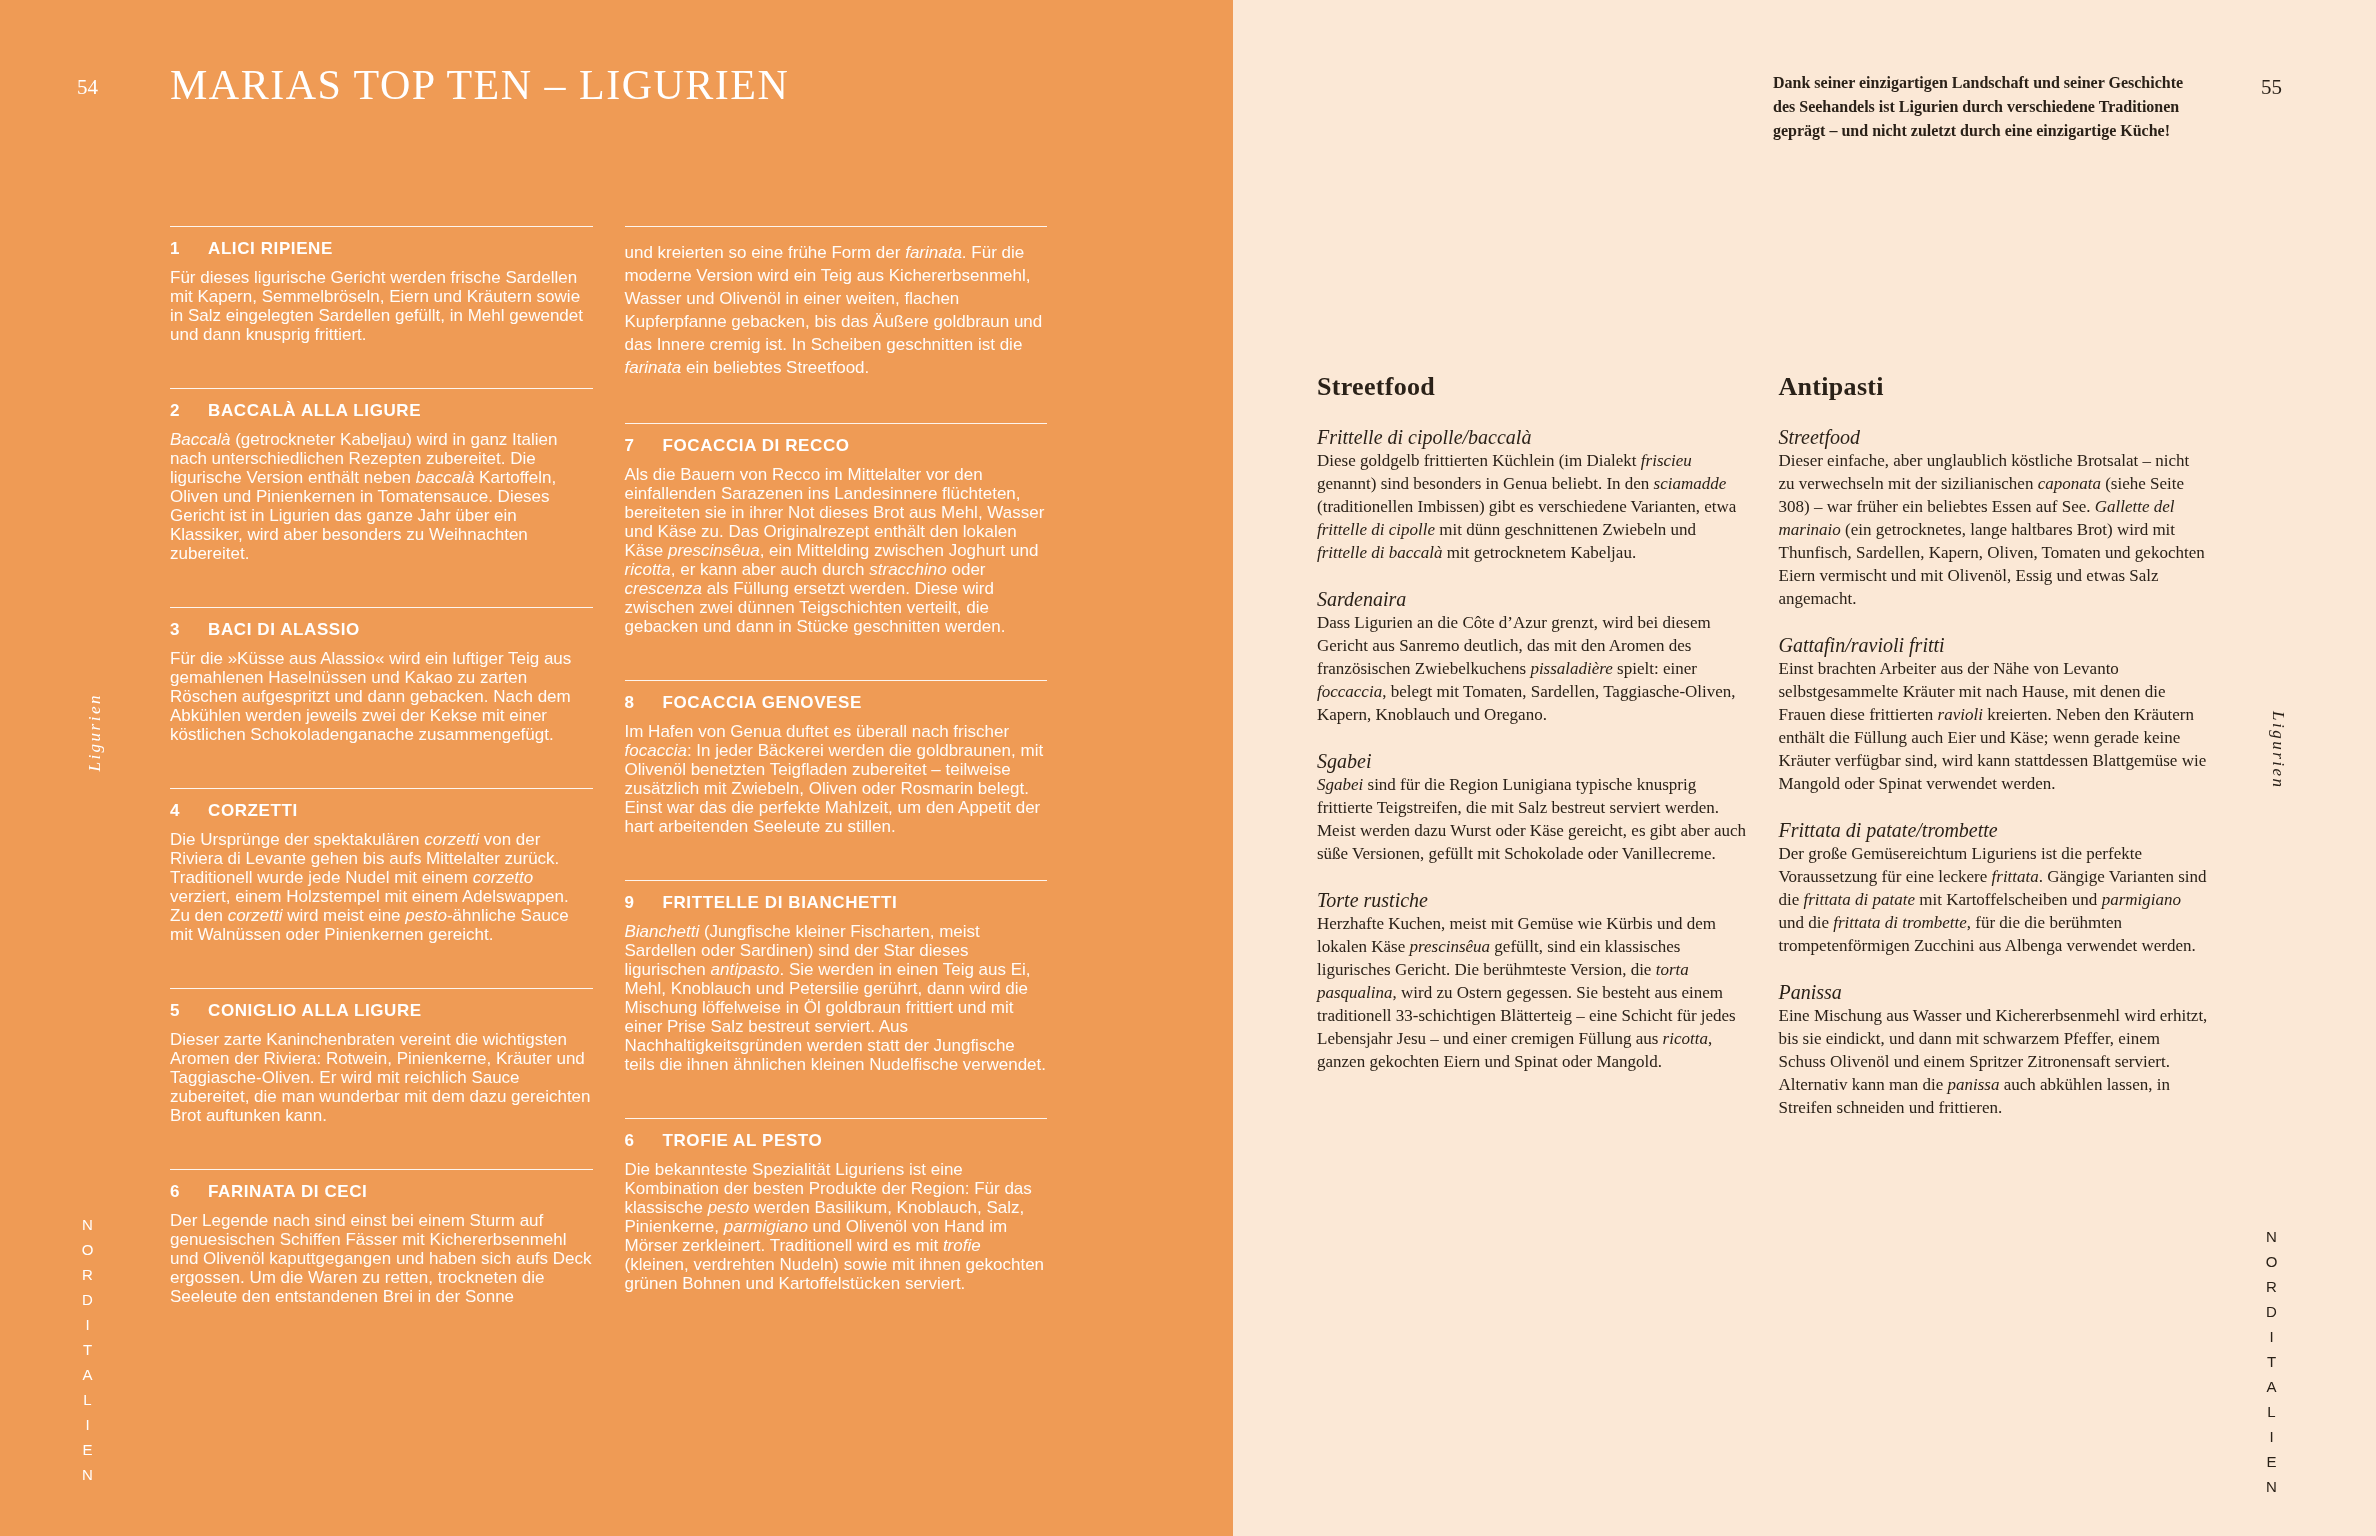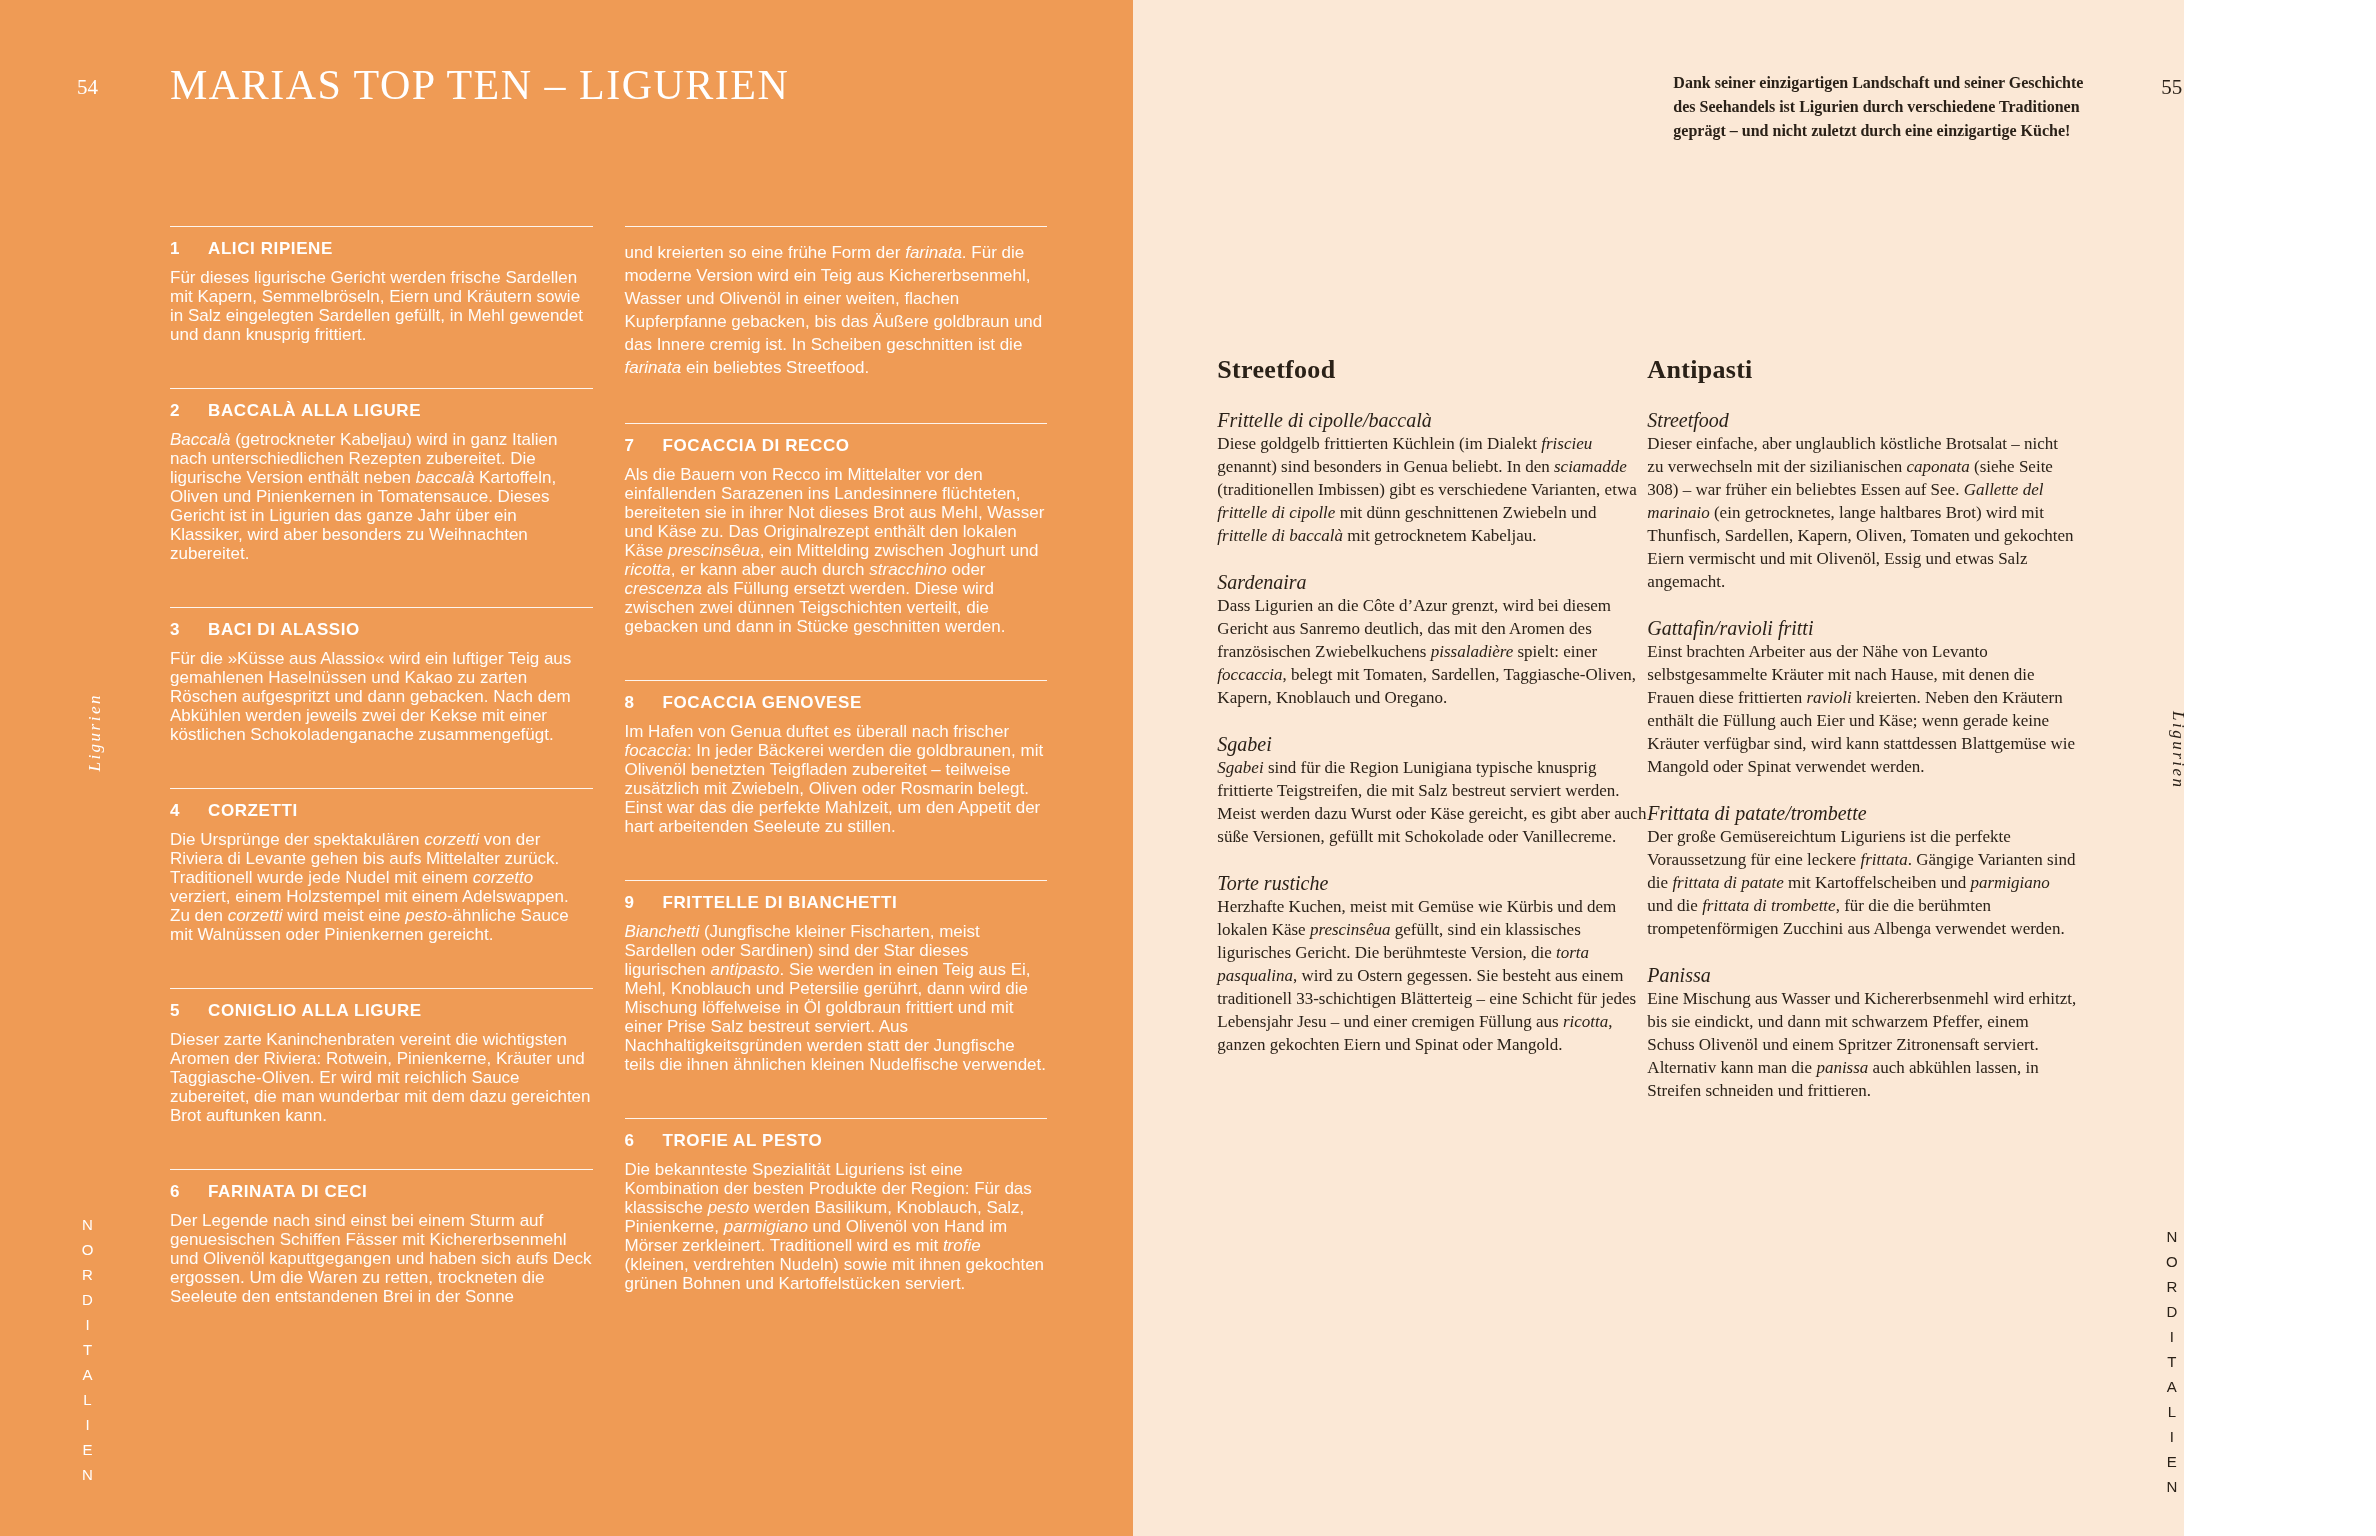--- a/index.html
+++ b/index.html
@@ -1,19 +1,19 @@
 <!DOCTYPE html>
 <html style="--orange: #EF9B55; --cream: #FBE8D6; --ink: #2A2118;"><head>
 <meta charset="utf-8">
 <style>
   * { margin:0; padding:0; box-sizing:border-box; }
   html,body { width:2376px; height:1537px; }
   body { font-family:"Liberation Sans", sans-serif; overflow:hidden; }
 
-  .spread { display:flex; width:2184px; height:1537px; }
+  .spread { display:flex; width:2376px; height:1537px; }
   .page { position:relative; height:100%; }
   .page.left  { width:1233px; background:var(--orange,#EF9B55); color:#fff; }
   .page.right { width:1143px; background:var(--cream,#FBE8D6); color:var(--ink,#2A2118); }
 
   
   .lp-pagenum { position:absolute; left:77px; top:75px;
     font-family:"Liberation Serif",serif; font-size:21px; }
   .lp-title { position:absolute; left:170px; top:61px; width:891px;
     font-family:"Liberation Serif",serif; font-weight:500; font-size:42px;
     letter-spacing:1.5px; }
@@ -27,21 +27,21 @@
   .lp-lead { border-top:1px solid rgba(255,255,255,.9); padding-top:14px; margin-bottom:44px;
     font-size:17px; line-height:23px; color:rgba(255,255,255,.97); }
 
   
   .rp-title { position:absolute; left:84px; top:59px; width:347px;
     font-family:"Liberation Serif",serif; font-weight:700; font-size:37px; line-height:46px; }
   .rp-intro { position:absolute; left:540px; top:71px; width:436px;
     font-family:"Liberation Serif",serif; font-weight:700; font-size:16px; line-height:24px; }
   .rp-pagenum { position:absolute; left:1028px; top:75px;
     font-family:"Liberation Serif",serif; font-size:21px; }
-  .rp-cols { position:absolute; left:84px; top:355px; width:891px; display:flex; }
+  .rp-cols { position:absolute; left:84px; top:372px; width:891px; display:flex; gap:32px; }
   .rp-col { width:430px; font-family:"Liberation Serif",serif; }
   .rp-heading { font-size:26px; font-weight:700; letter-spacing:0.3px; }
   .rp-entry { margin-top:24px; }
   .rp-entry-title { font-size:20px; font-style:italic; font-weight:400; }
   .rp-entry-body { font-size:17px; line-height:23px; }
 
   
   .side { position:absolute; }
   .side-region { font-family:"Liberation Serif",serif; font-style:italic;
     font-size:17px; letter-spacing:2.5px; }

